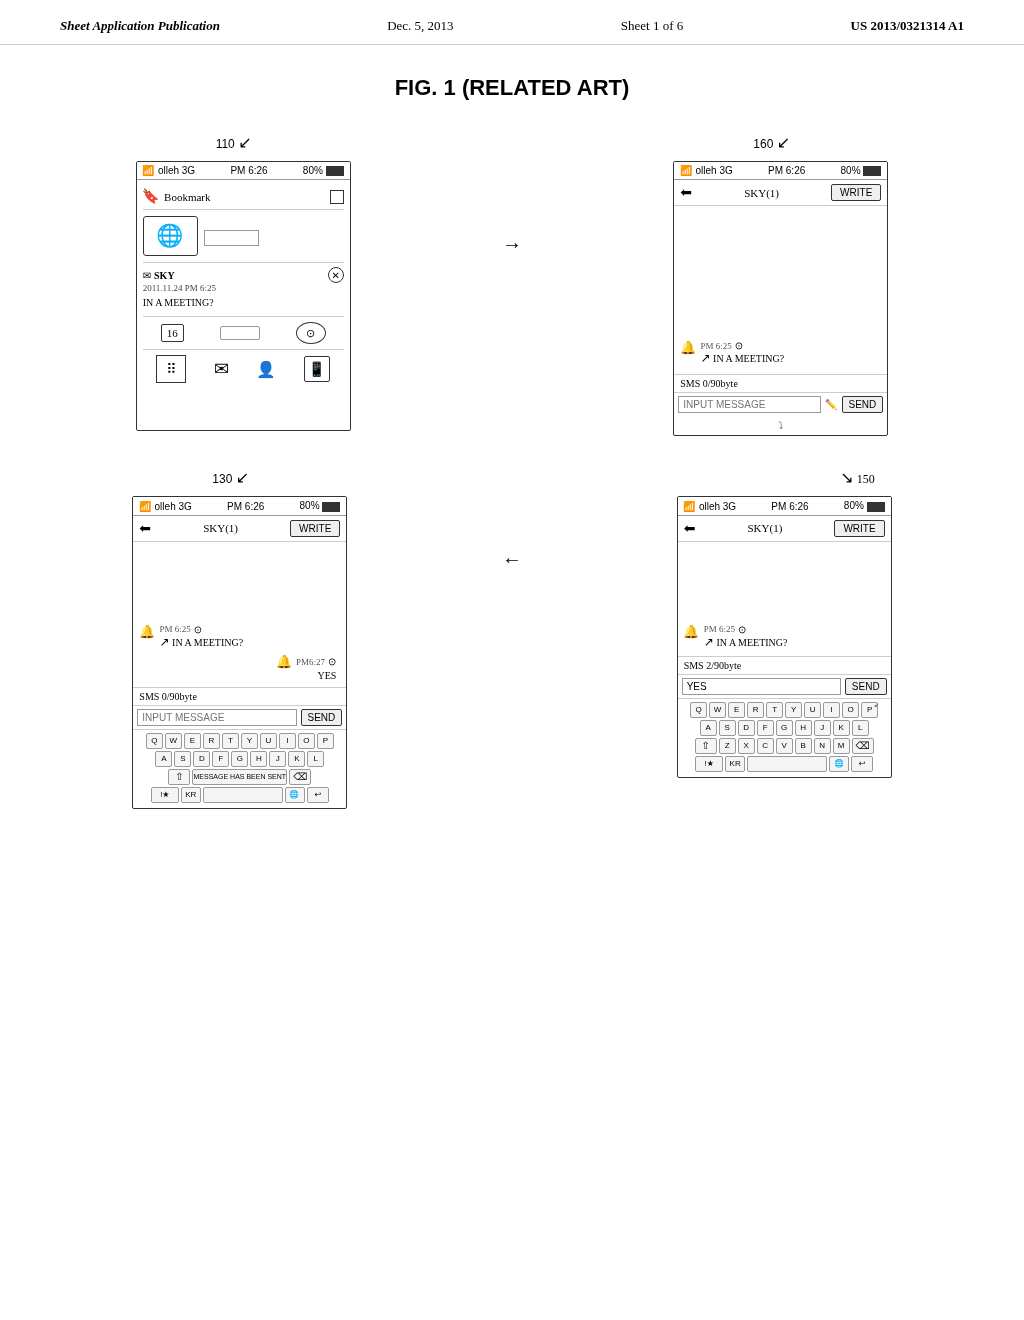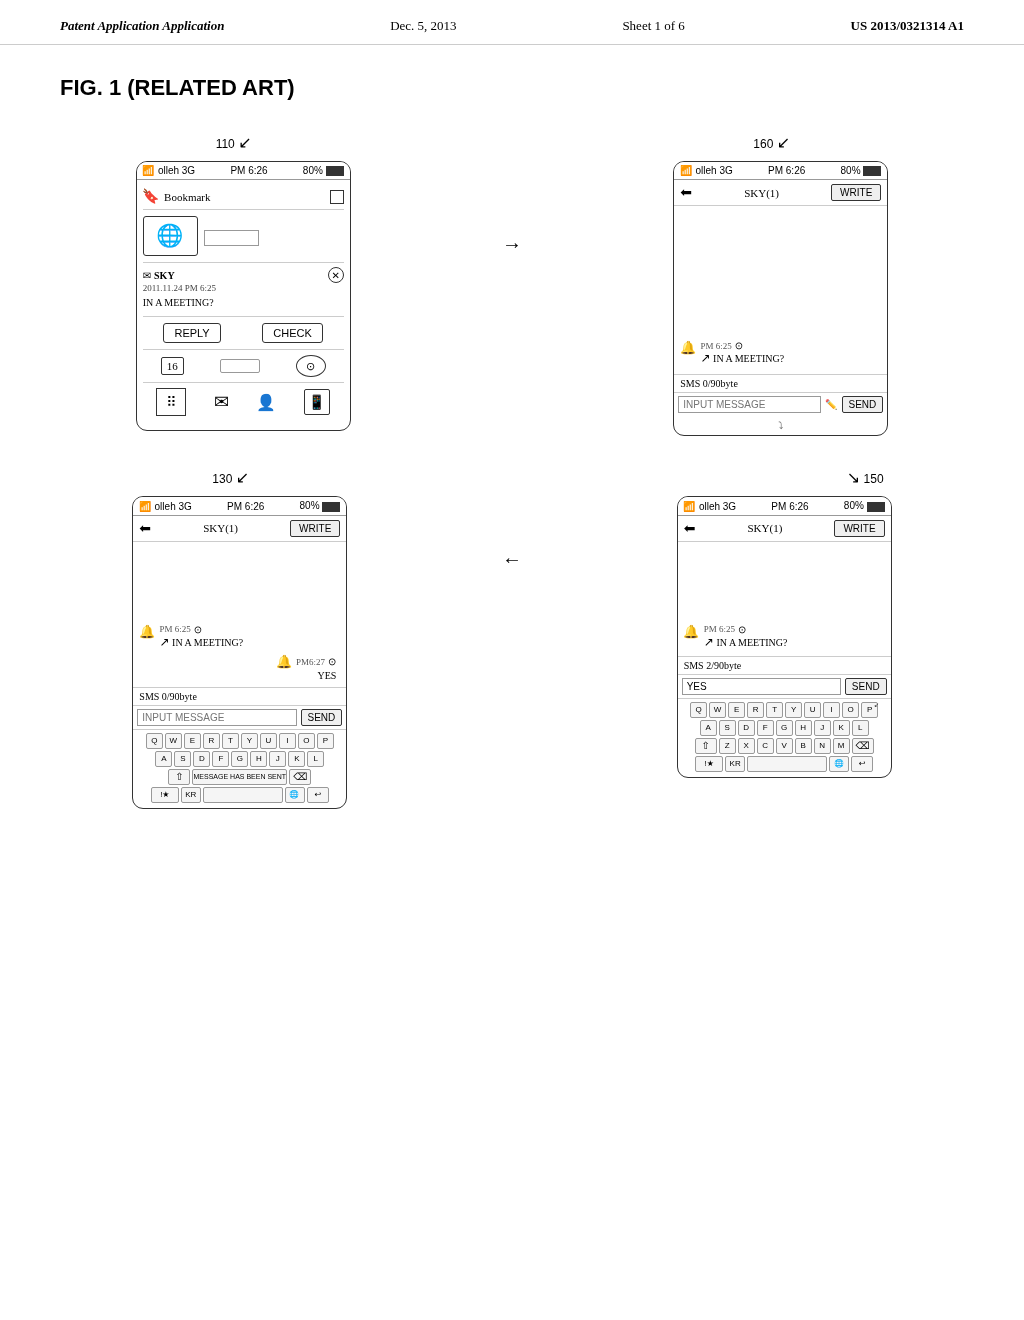--- a/index.html
+++ b/index.html
@@ -26,20 +26,21 @@
     .page-header .sheet-info { }
     .page-header .patent-num { font-weight: bold; }
 
     
     .main-content {
       padding: 30px 60px;
     }
 
     
     .fig-title {
+      text-align: center;
       font-size: 22px;
       font-weight: bold;
       margin-bottom: 30px;
       font-family: Arial, sans-serif;
     }
 
     
     .phones-row {
       display: flex;
       justify-content: space-around;
@@ -50,21 +51,21 @@
     
     .phone-container {
       display: flex;
       flex-direction: column;
       align-items: center;
       position: relative;
     }
 
     .phone {
       border: 1.5px solid #333;
-      border-radius: 11px;
+      border-radius: 2px;
       overflow: hidden;
       background: #fff;
       position: relative;
     }
 
     .phone-110 { width: 215px; }
     .phone-130 { width: 215px; }
     .phone-170 { width: 215px; }
     .phone-150 { width: 215px; }
 
@@ -353,21 +354,21 @@
       gap: 4px;
       margin-bottom: 4px;
       font-size: 10px;
       padding-right: 4px;
     }
   </style>
 </head>
 <body>
 
 <div class="page-header">
-  <span class="pub-title">Patent Application Application</span>
+  <span class="pub-title">Sheet Application Publication</span>
   <span class="date-info">Dec. 5, 2013</span>
   <span class="sheet-info">Sheet 1 of 6</span>
   <span class="patent-num">US 2013/0321314 A1</span>
 </div>
 
 <div class="main-content">
 
   <div class="fig-title">FIG. 1 (RELATED ART)</div>
 
   <div class="phones-row">
@@ -408,24 +409,20 @@
               <span style="display:flex;align-items:center;gap:3px;">
                 <span>✉</span>
                 <strong>SKY</strong>
               </span>
               <div class="circle-x">✕</div>
             </div>
             <div class="msg-date">2011.11.24 PM 6:25</div>
             <div class="msg-text">IN A MEETING?</div>
           </div>
 
-          <div class="action-row">
-            <button class="action-btn">REPLY</button>
-            <button class="action-btn">CHECK</button>
-          </div>
 
           <div class="bottom-bar">
             <span class="num-badge">16</span>
             <div class="wavy-line"></div>
             <div style="width:30px;height:22px;border:1px solid #333;border-radius:50%;display:flex;align-items:center;justify-content:center;font-size:11px;">⊙</div>
           </div>
 
           <div class="bottom-icons">
             <div style="width:30px;height:28px;border:1px solid #333;display:flex;align-items:center;justify-content:center;font-size:14px;">⠿</div>
             <div class="envelope-icon" style="font-size:18px;">✉</div>
@@ -586,21 +583,21 @@
             <div class="key key-globe">🌐</div>
             <div class="key" style="width:22px;">↩</div>
           </div>
         </div>
       </div>
     </div>
 
     <div class="center-arrow">←</div>
 
     <div class="phone-container" style="position:relative; margin-top:30px;">
-      <div style="position:absolute; top:-28px; right:8px; font-size:12px; font-family:Liberation Sans, sans-serif;">
+      <div style="position:absolute; top:-28px; right:17px; font-size:12px; font-family:Liberation Serif, serif;">
         <span style="font-size:16px;">↘</span>
         <span>150</span>
       </div>
       <div class="phone phone-150">
 
         <div class="status-bar">
           <span>📶 <span>olleh 3G</span></span>
           <span>PM 6:26</span>
           <span><span>80%</span> <span style="background:#333;display:inline-block;width:18px;height:10px;vertical-align:middle;border:1px solid #333;"></span></span>
         </div>

